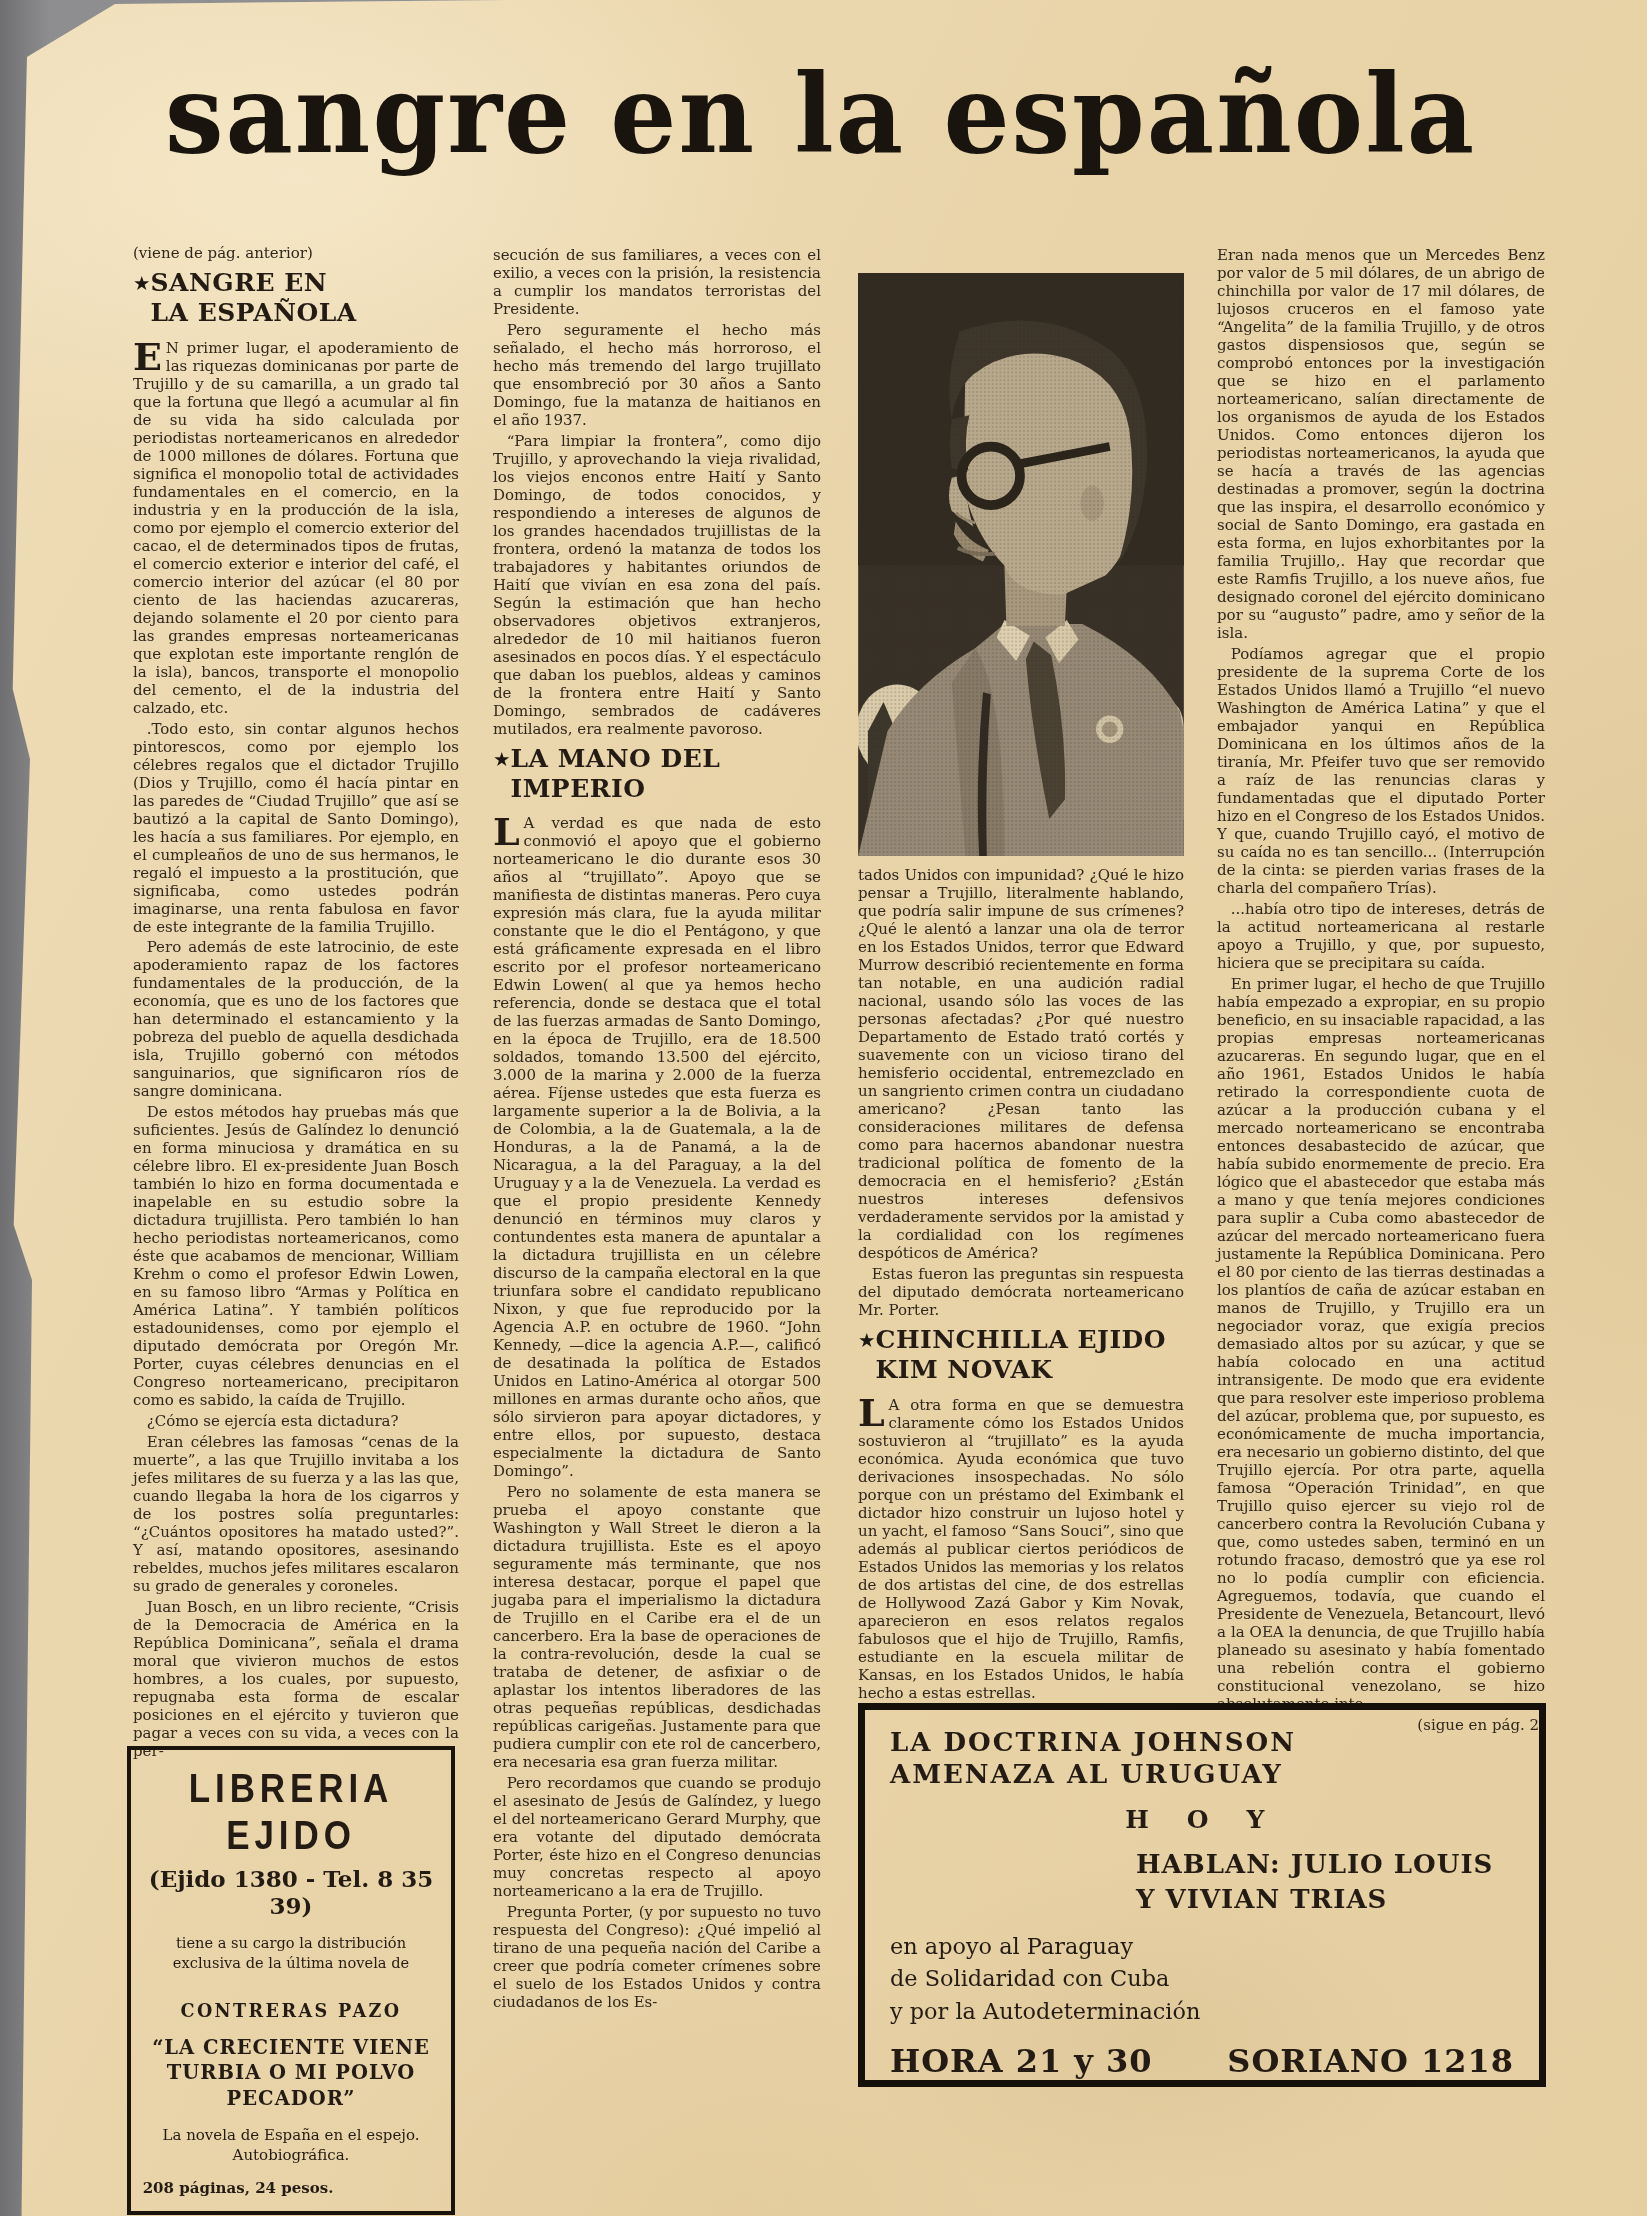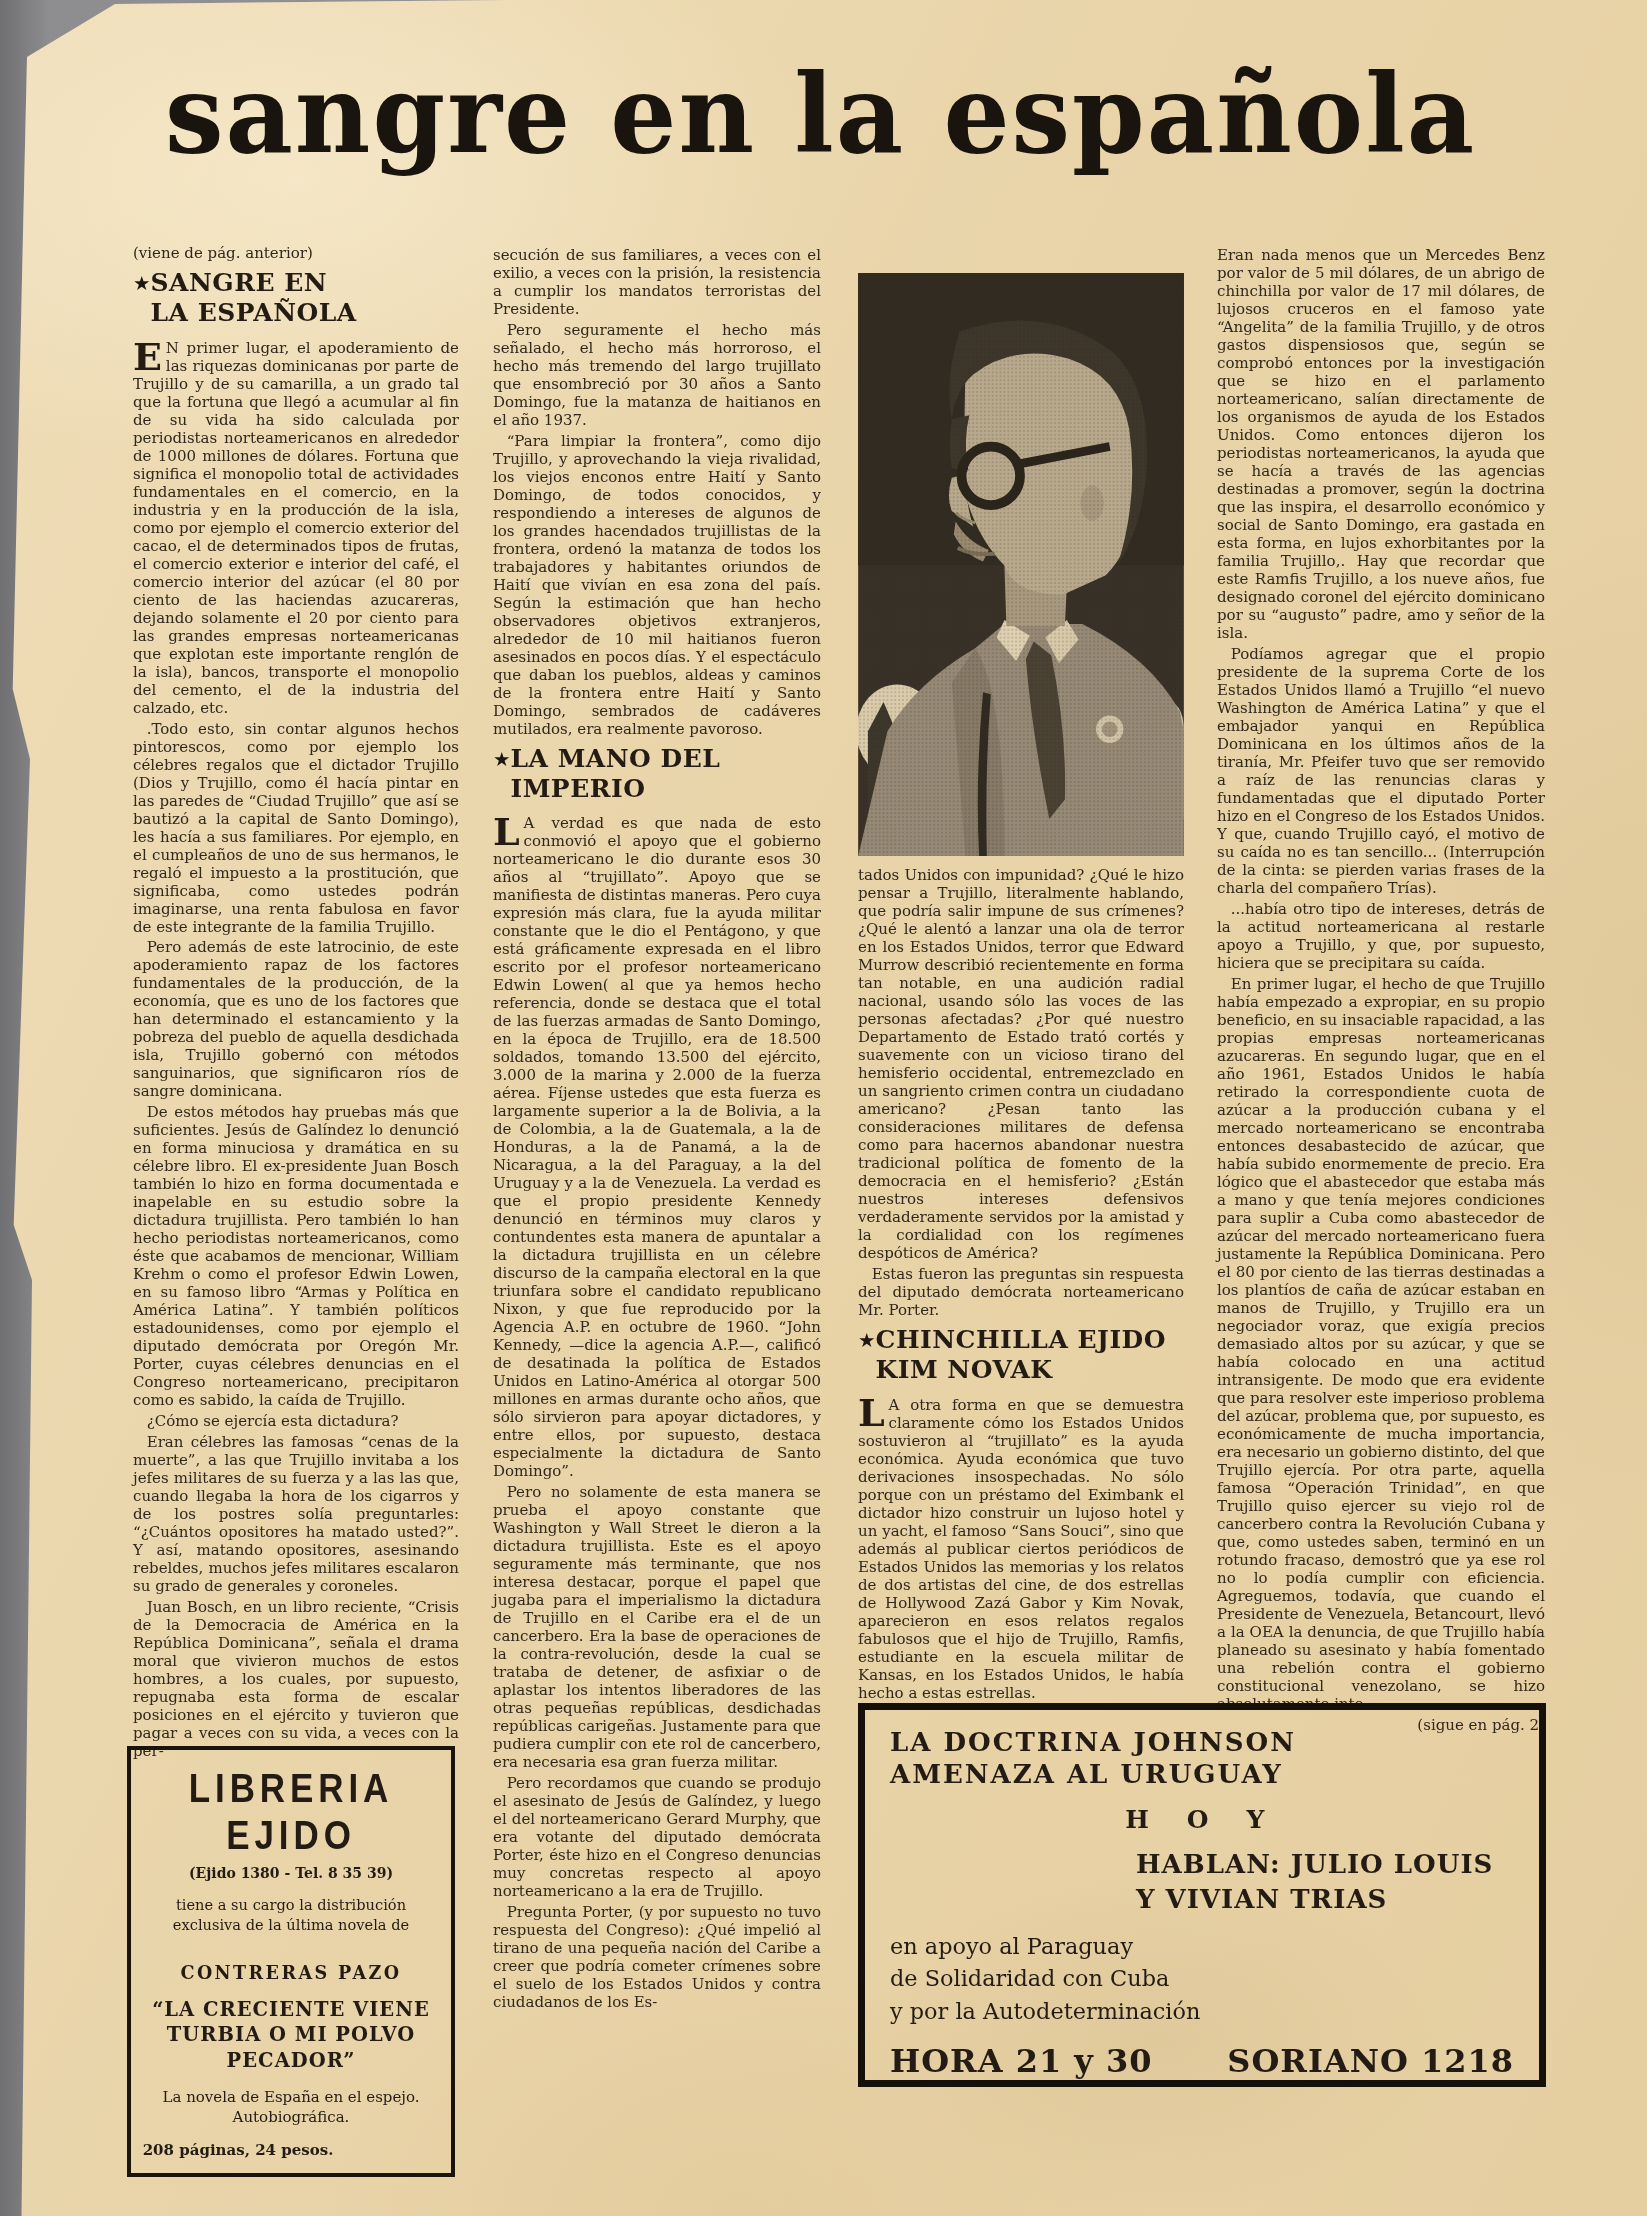--- a/index.html
+++ b/index.html
@@ -40,21 +40,21 @@
   .footer-note{text-align:right;text-indent:0;margin-top:3.9px;}
 
   .photo{position:absolute;left:858px;top:273px;width:326px;height:583px;}
   .photo svg{display:block;width:100%;height:100%;}
 
   .ad-libreria{
     position:absolute;left:127px;top:1746px;width:328px;box-sizing:border-box;
     border:4.9px solid #1b140d;padding:17.6px 11.7px 13.7px;text-align:center;color:#241c14;
   }
   .adl-title{font-family:"Liberation Sans",sans-serif;font-weight:bold;font-size:35px;letter-spacing:4.9px;transform:scaleY(1.18);transform-origin:center;margin:3.9px 0 13.7px;}
-  .adl-phone{font-size:14px;font-weight:bold;margin-bottom:13.7px;}
+  .adl-phone{font-size:23px;font-weight:bold;margin-bottom:13.7px;}
   .adl-line{font-size:14.6px;line-height:1.35;margin-bottom:11.7px;}
   .adl-author{font-size:17.6px;font-weight:bold;letter-spacing:2.4px;margin-bottom:13.7px;margin-top:28px;}
   .adl-book{font-size:19.5px;font-weight:bold;line-height:1.3;margin-bottom:13.7px;letter-spacing:1px;}
   .adl-desc{font-size:15px;line-height:1.35;margin-bottom:13.7px;}
   .adl-pages{font-size:15px;font-weight:bold;text-align:left;}
 
   .ad-johnson{
     position:absolute;left:858px;top:1703px;width:688px;height:384px;box-sizing:border-box;
     border:7.8px solid #15100a;padding:15.6px 25px 13.7px;color:#241c14;
   }

